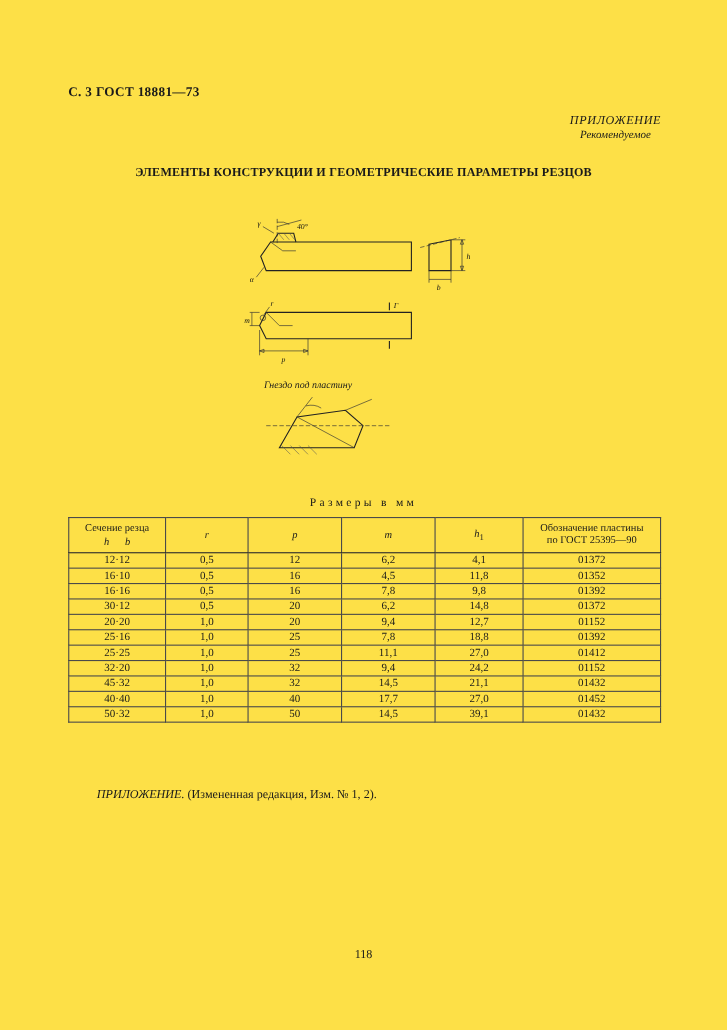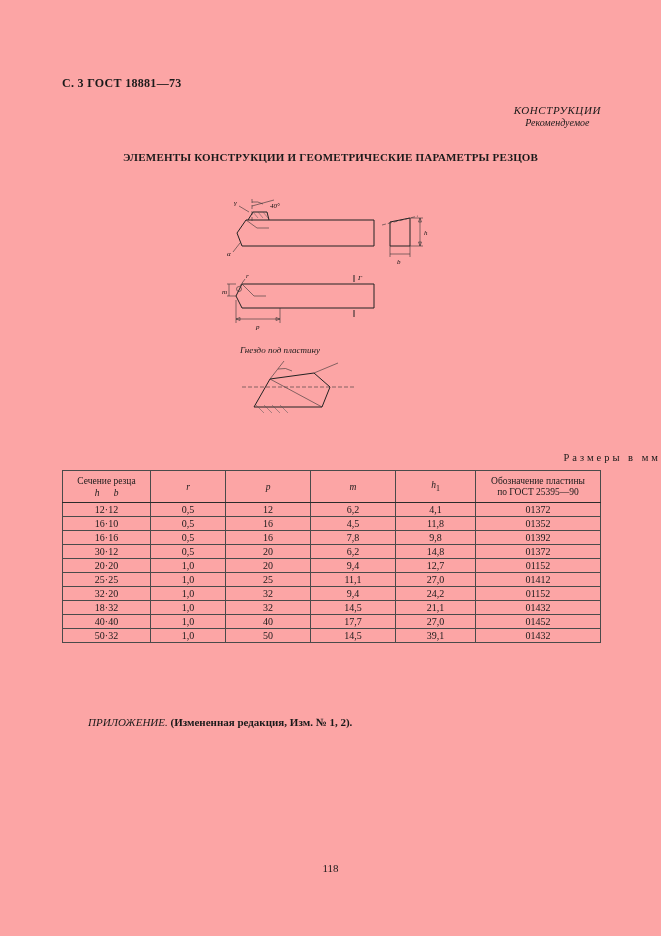--- a/index.html
+++ b/index.html
@@ -1,61 +1,61 @@
 <!DOCTYPE html>
 <html><head>
 <meta charset="utf-8">
 <style>
   * { box-sizing: border-box; }
   html, body { margin: 0; padding: 0; }
   body { width: 661px; height: 936px; background: #e9e9e5; }
   .page {
     position: relative; width: 661px; height: 936px;
-    background: #fca5a5; color: #1a1a1a;
+    background: #fde047; color: #1a1a1a;
     font-family: "Liberation Serif", serif; overflow: hidden;
   }
   .hdr { position: absolute; left: 62px; top: 76px; font-size: 12px; font-weight: bold; letter-spacing: 0.3px; }
   .annex { position: absolute; right: 60px; top: 104px; text-align: center; font-style: italic; }
   .annex-t { font-size: 11px; letter-spacing: 0.6px; }
   .annex-s { font-size: 10px; margin-top: 1px; }
   .title { position: absolute; left: 0; right: 0; top: 151px; text-align: center; font-weight: bold; font-size: 11px; letter-spacing: 0.2px; }
   .para { position: absolute; left: 62px; top: 179px; width: 540px; font-size: 11px; text-indent: 26px; word-spacing: 2px; }
   .fig-main { position: absolute; left: 222px; top: 196px; }
   .socket-cap { position: absolute; left: 240px; top: 345px; font-style: italic; font-size: 9px; }
   .fig-socket { position: absolute; left: 234px; top: 357px; }
-  .tbl-cap { position: absolute; left: 0; right: 0; top: 452px; text-align: right; font-size: 10.5px; letter-spacing: 3px; }
+  .tbl-cap { position: absolute; left: 0; right: 0; top: 452px; text-align: center; font-size: 10.5px; letter-spacing: 3px; }
   .tbl { position: absolute; left: 62px; top: 470px; width: 538px; border-collapse: collapse; font-size: 10px; table-layout: fixed; padding-left: 46px; }
   .tbl, .tbl th { border: 1.4px solid #2b2b2b; }
   .tbl th, .tbl td { border: 1px solid #4a4a4a; text-align: center; padding: 1px 2px; }
   .tbl thead th { font-size: 9.5px; font-weight: normal; height: 32px; vertical-align: middle; border-bottom: 1.4px solid #2b2b2b; }
   .tbl td { height: 12px; }
   .col-section { width: 88px; } .col-r { width: 75px; } .col-p { width: 85px; }
   .col-m { width: 85px; } .col-h1 { width: 80px; } .col-plate { width: 125px; }
   .ital { font-style: italic; }
   .sub-line { font-style: italic; white-space: pre; margin-top: 2px; }
   .plate-sub { margin-top: 1px; }
   .footnote { position: absolute; left: 88px; top: 716px; font-size: 11px; }
   .fn-i { font-style: italic; }
-  .fn-b { font-weight: bold; }
+  .fn-b { font-weight: normal; }
   .pageno { position: absolute; left: 0; right: 0; top: 862px; text-align: center; font-size: 11px; }
   svg .ln   { stroke: #222; stroke-width: 1;   fill: none; }
   svg .thin { stroke: #333; stroke-width: 0.6; fill: none; }
   svg .dash { stroke: #333; stroke-width: 0.6; fill: none; stroke-dasharray: 4 2; }
   svg .hatch{ stroke: #555; stroke-width: 0.5; fill: none; }
   svg text  { font-family: "Liberation Serif", serif; font-size: 7px; font-style: italic; fill: #111; }
 </style>
 </head>
 <body>
 
 <div class="page">
 
   <div class="hdr">С. 3 ГОСТ 18881—73</div>
 
   <div class="annex">
-    <div class="annex-t">КОНСТРУКЦИИ</div>
+    <div class="annex-t">ПРИЛОЖЕНИЕ</div>
     <div class="annex-s">Рекомендуемое</div>
   </div>
 
   <div class="title">ЭЛЕМЕНТЫ КОНСТРУКЦИИ И ГЕОМЕТРИЧЕСКИЕ ПАРАМЕТРЫ РЕЗЦОВ</div>
 
 
   <svg class="fig-main" width="250" height="150" viewBox="0 0 250 150">
 
     <path class="ln" d="M42,24 H152 V50 H20 L15,37 L24,24 Z"></path>
     <path class="ln" d="M26,24 L31,16 L45,16 L47,24"></path>
@@ -186,37 +186,45 @@
         </tr>
         <tr>
           <td>20·20</td>
           <td>1,0</td>
           <td>20</td>
           <td>9,4</td>
           <td>12,7</td>
           <td>01152</td>
         </tr>
         <tr>
+          <td>25·16</td>
+          <td>1,0</td>
+          <td>25</td>
+          <td>7,8</td>
+          <td>18,8</td>
+          <td>01392</td>
+        </tr>
+        <tr>
           <td>25·25</td>
           <td>1,0</td>
           <td>25</td>
           <td>11,1</td>
           <td>27,0</td>
           <td>01412</td>
         </tr>
         <tr>
           <td>32·20</td>
           <td>1,0</td>
           <td>32</td>
           <td>9,4</td>
           <td>24,2</td>
           <td>01152</td>
         </tr>
         <tr>
-          <td>18·32</td>
+          <td>45·32</td>
           <td>1,0</td>
           <td>32</td>
           <td>14,5</td>
           <td>21,1</td>
           <td>01432</td>
         </tr>
         <tr>
           <td>40·40</td>
           <td>1,0</td>
           <td>40</td>

